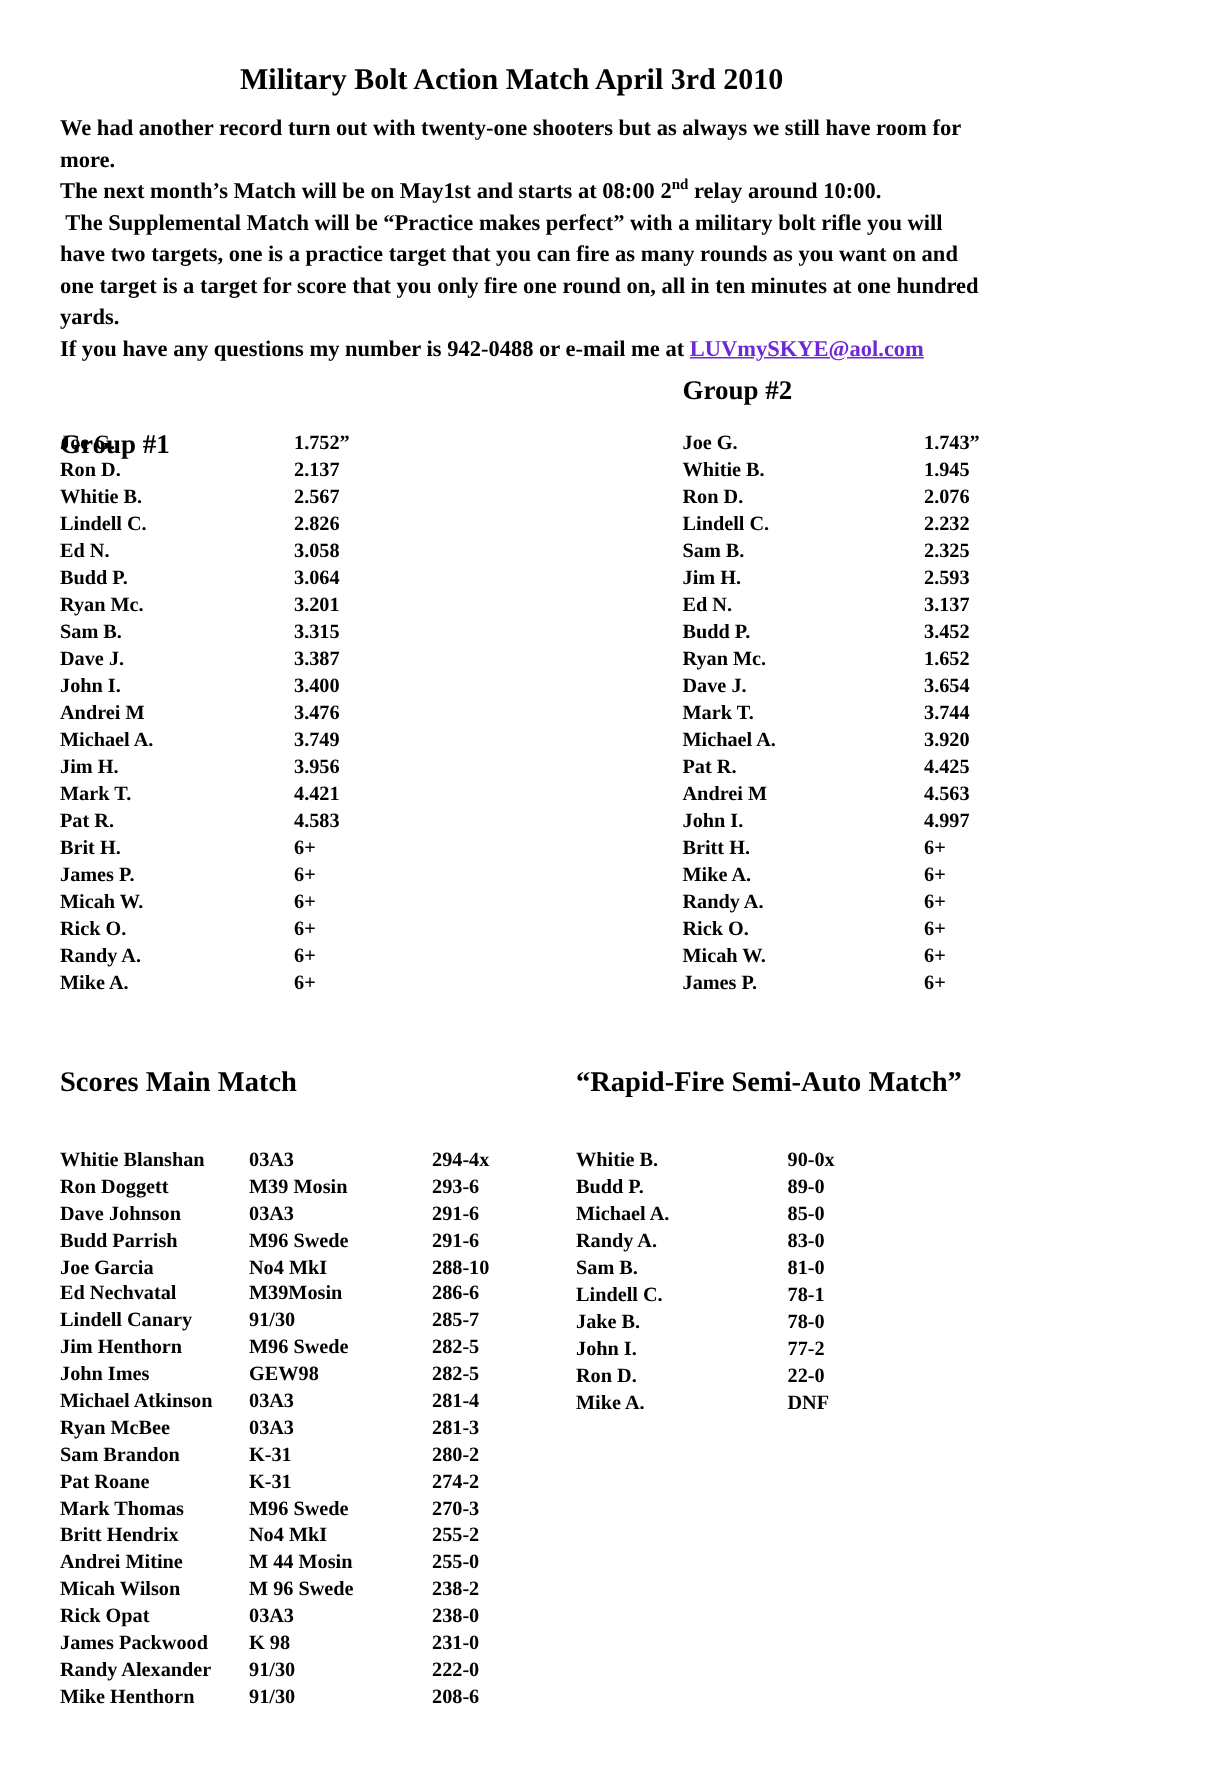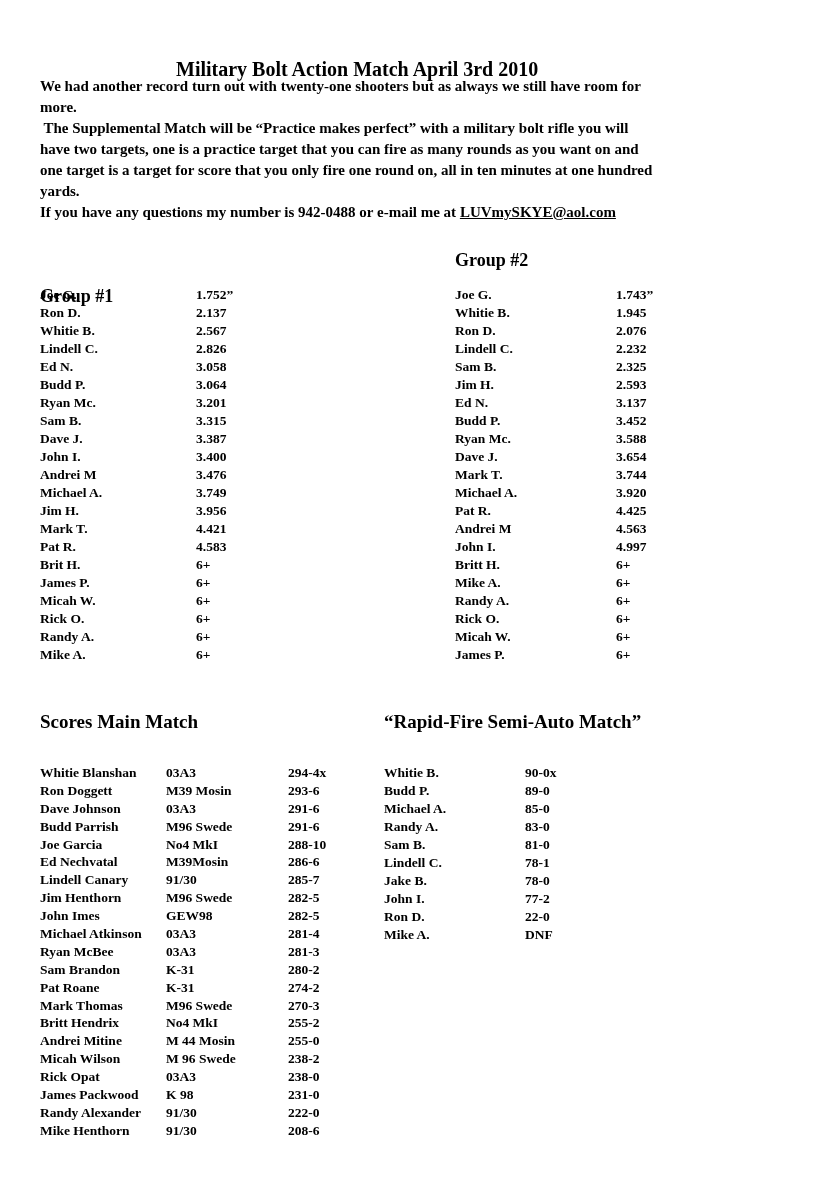--- a/index.html
+++ b/index.html
@@ -10,41 +10,41 @@
     background: #ffffff;
     color: #000000;
     font-family: "Liberation Serif", "DejaVu Serif", serif;
     font-weight: bold;
     overflow: hidden;
   }
   .title {
     position: absolute;
     left: 160px;
     top: 42px;
-    margin: 16px;
+    margin: 0;
     font-size: 20px;
     font-weight: bold;
     white-space: pre;
   }
   .intro {
     position: absolute;
     left: 40px;
     top: 76px;
     width: 740px;
     font-size: 15px;
     line-height: 21px;
   }
   .intro .line { white-space: pre; }
   .intro sup {
     font-size: 10px;
     vertical-align: super;
     line-height: 0;
   }
   .email {
-    color: #000000;
+    color: #6d28d9;
     text-decoration: underline;
     font-weight: bold;
   }
   .section-heading {
     position: absolute;
     margin: 0;
     font-size: 18px;
     font-weight: bold;
     white-space: pre;
   }
@@ -76,20 +76,21 @@
 </head>
 <body>
 
 <div class="page">
 
   <h1 class="title">Military Bolt Action Match April 3rd 2010</h1>
 
   <div class="intro">
     <div class="line">We had another record turn out with twenty-one shooters but as always we still have room for</div>
     <div class="line">more.</div>
+    <div class="line"><span>The next month’s Match will be on May1st and starts at 08:00 2</span><sup>nd</sup><span> relay around 10:00.</span></div>
     <div class="line"> The Supplemental Match will be “Practice makes perfect” with a military bolt rifle you will</div>
     <div class="line">have two targets, one is a practice target that you can fire as many rounds as you want on and</div>
     <div class="line">one target is a target for score that you only fire one round on, all in ten minutes at one hundred</div>
     <div class="line">yards.</div>
     <div class="line"><span>If you have any questions my number is 942-0488 or e-mail me at </span><a href="#" class="email">LUVmySKYE@aol.com</a></div>
   </div>
 
   <h2 class="section-heading h-group1">Group #1</h2>
   <div class="rows g1-rows">
 
@@ -237,21 +238,21 @@
         <span class="val">3.137</span>
       </div>
 
       <div class="row">
         <span class="name">Budd P.</span>
         <span class="val">3.452</span>
       </div>
 
       <div class="row">
         <span class="name">Ryan Mc.</span>
-        <span class="val">3.588</span>
+        <span class="val">1.652</span>
       </div>
 
       <div class="row">
         <span class="name">Dave J.</span>
         <span class="val">3.654</span>
       </div>
 
       <div class="row">
         <span class="name">Mark T.</span>
         <span class="val">3.744</span>

